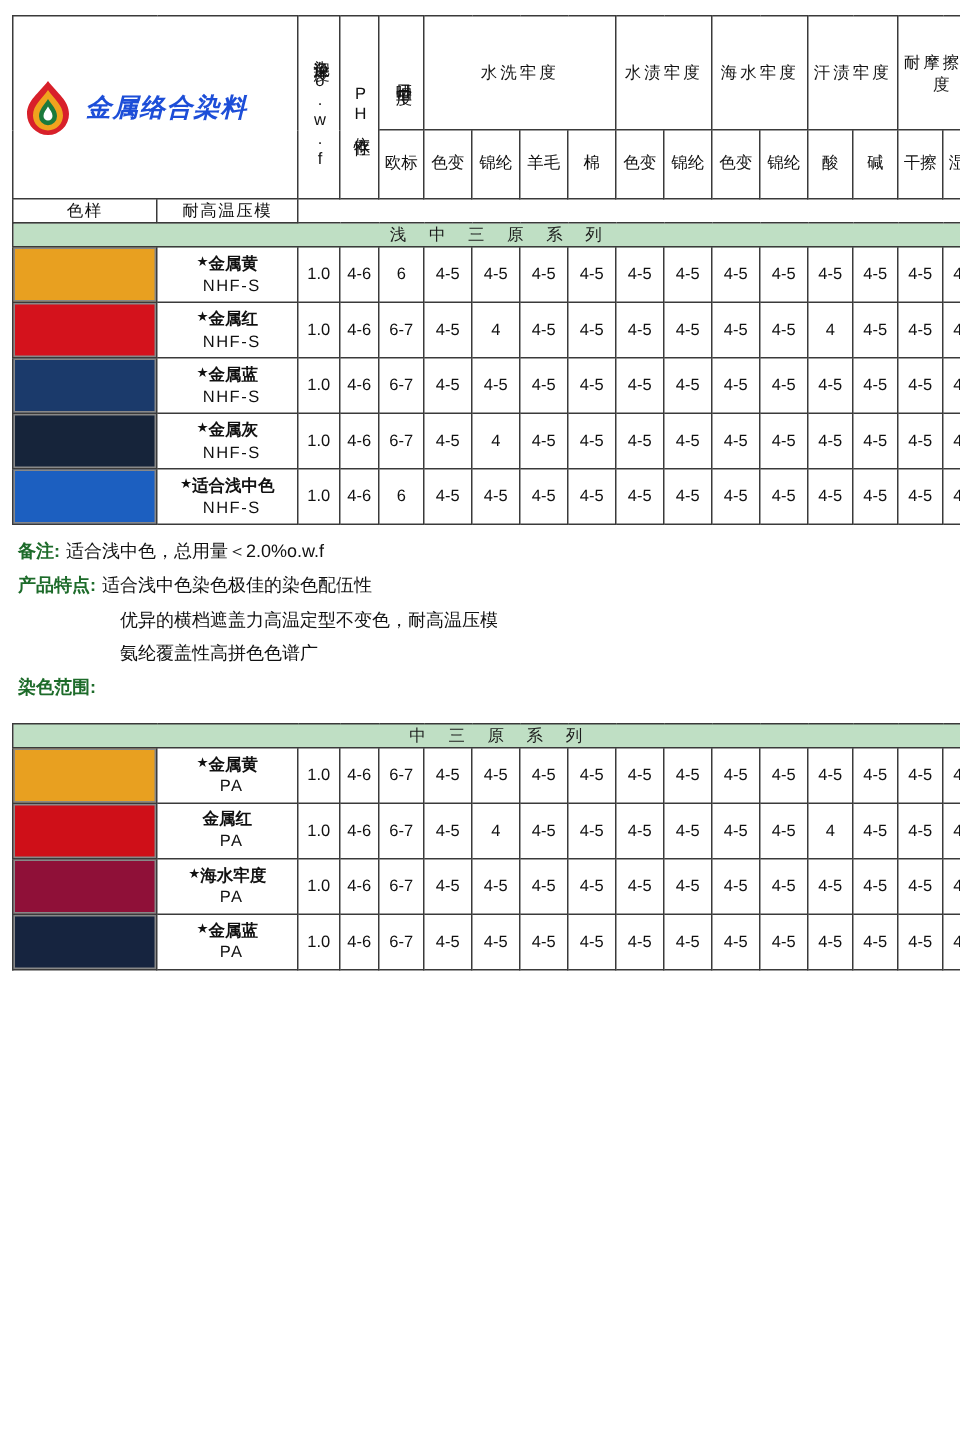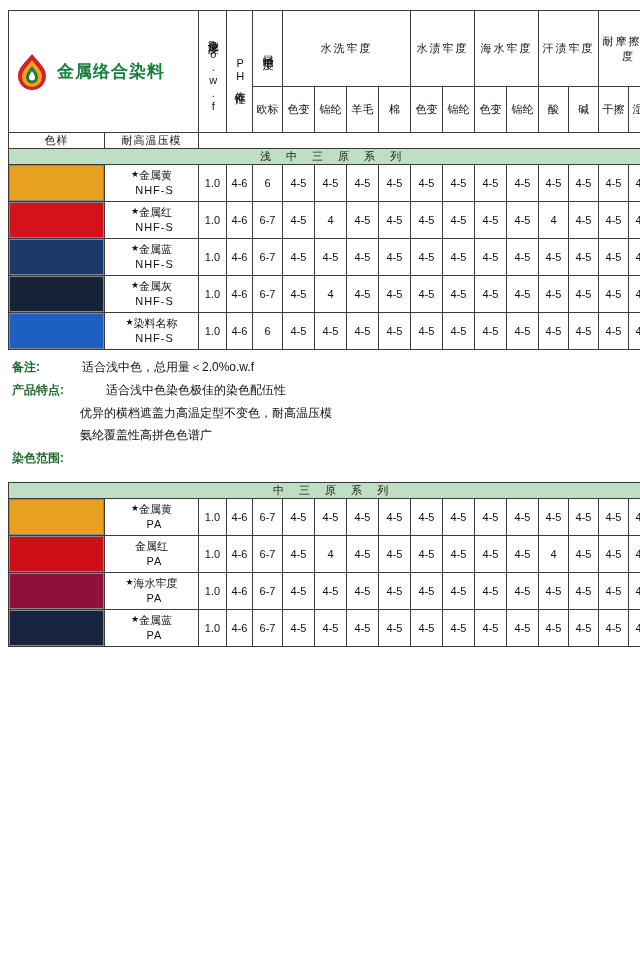--- a/index.html
+++ b/index.html
@@ -44,22 +44,23 @@
   .logo-mark {
     width: 34px; height: 38px;
     position: relative;
     flex: 0 0 auto;
   }
   .logo-mark svg { display: block; }
   .logo-text {
     font-size: 17px;
     font-weight: bold;
     letter-spacing: 1px;
-    color: #15803d;
+    color: #1d4ed8;
     white-space: nowrap;
+    font-style: italic;
   }
   .vhead {
     writing-mode: vertical-rl;
     text-orientation: upright;
     letter-spacing: 1px;
     font-size: 11px;
     line-height: 1.05;
     padding: 3px 0;
     height: 76px;
     white-space: nowrap;
@@ -101,30 +102,30 @@
     border: 1px solid #888;
   }
   .name-cell {
     width: 94px;
     text-align: left;
     padding: 3px 4px 3px 6px;
     font-size: 11.5px;
     line-height: 1.35;
   }
   .name-cell .star { font-size: 9px; vertical-align: 2px; }
-  .name-cell .nm { font-weight: normal; margin-top: 12px; }
+  .name-cell .nm { font-weight: bold; margin-top: 12px; }
   .name-cell .code { display: block; padding-left: 6px; letter-spacing: 1px; }
   .dcell { font-size: 11px; }
   
   .notes {
     padding: 6px 4px 4px 4px;
     font-size: 12px;
     line-height: 1.9;
   }
-  .notes .line { display: flex; align-items: flex-start; gap: 38px; }
+  .notes .line { display: flex; align-items: flex-start; }
   .notes .lbl {
     font-weight: bold;
     white-space: nowrap;
     flex: 0 0 auto;
   }
   .notes .lbl.green { color: #1d6b2a; }
   .notes .val { padding-left: 4px; }
   .notes .indent { padding-left: 68px; }
   .spacer8 { height: 8px; }
 </style>
@@ -326,21 +327,21 @@
       <td class="dcell">4-5</td>
       <td class="dcell">4-5</td>
       <td class="dcell">4-5</td>
     </tr>
 
     <tr>
       <td class="swatch-cell">
             <div class="swatch" id="s0-4" style="background: rgb(28, 95, 192);"></div>
           </td>
       <td class="name-cell">
-        <span class="star">★</span><span class="nm">染料名称</span>
+        <span class="star">★</span><span class="nm">适合浅中色</span>
         <span class="code">NHF-S</span>
       </td>
       <td class="dcell">1.0</td>
       <td class="dcell">4-6</td>
       <td class="dcell">6</td>
       <td class="dcell">4-5</td>
       <td class="dcell">4-5</td>
       <td class="dcell">4-5</td>
       <td class="dcell">4-5</td>
       <td class="dcell">4-5</td>

